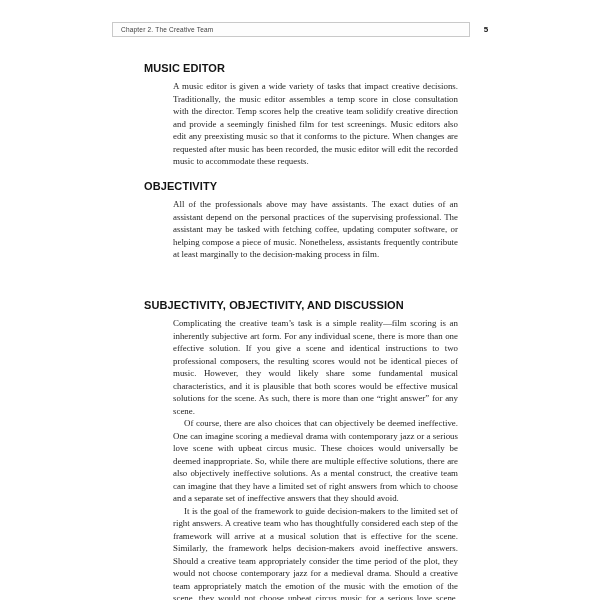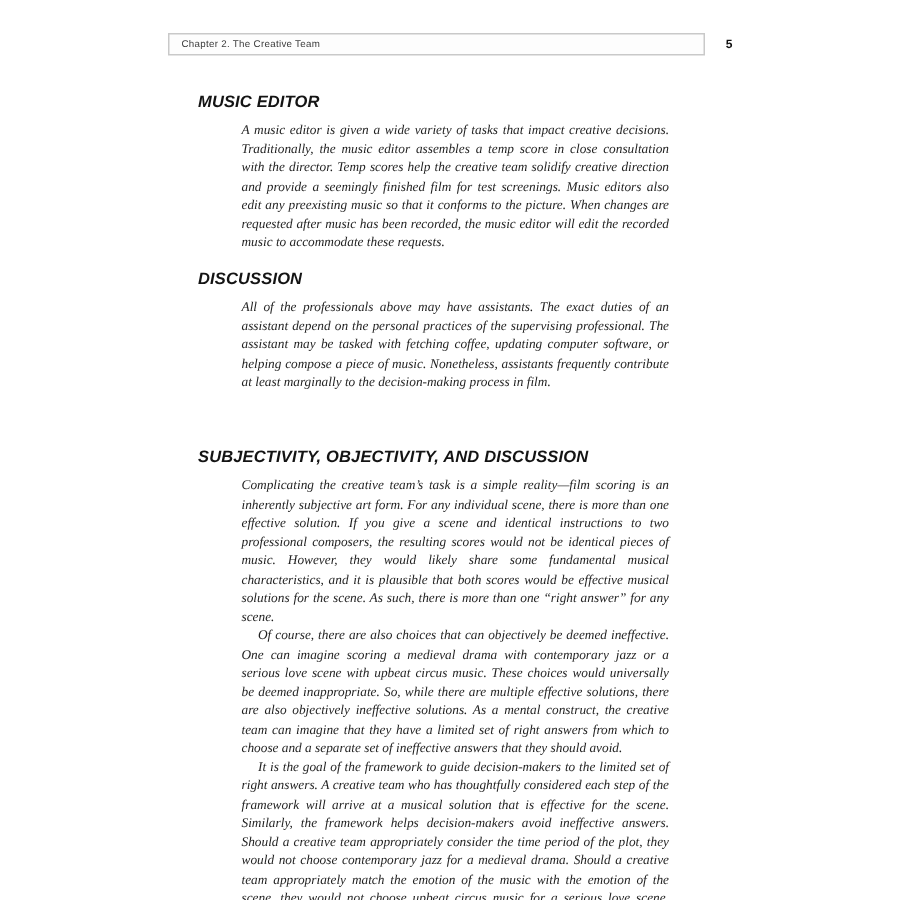--- a/index.html
+++ b/index.html
@@ -44,23 +44,22 @@
     font-family: "Liberation Sans", sans-serif;
     font-weight: bold;
     font-size: 8px;
     line-height: 13px;
     color: #111111;
   }
 
   
   .section {
     position: absolute;
-    left: 132px;
+    left: 144px;
     width: 314px;
-    font-style: italic;
   }
   .section-heading {
     margin: 0 0 6px 0;
     font-family: "Liberation Sans", sans-serif;
     font-weight: bold;
     font-size: 11px;
     letter-spacing: 0.1px;
     color: #141414;
     white-space: nowrap;
   }
@@ -94,21 +93,21 @@
   <div class="page-number">5</div>
 
   <div class="section" id="sec-0">
     <h2 class="section-heading">MUSIC EDITOR</h2>
     <div class="section-body">
       <p class="para">A music editor is given a wide variety of tasks that impact creative decisions. Traditionally, the music editor assembles a temp score in close consultation with the director. Temp scores help the creative team solidify creative direction and provide a seemingly finished film for test screenings. Music editors also edit any preexisting music so that it conforms to the picture. When changes are requested after music has been recorded, the music editor will edit the recorded music to accommodate these requests.</p>
     </div>
   </div>
 
   <div class="section" id="sec-1">
-    <h2 class="section-heading">DISCUSSION</h2>
+    <h2 class="section-heading">OBJECTIVITY</h2>
     <div class="section-body">
       <p class="para">All of the professionals above may have assistants. The exact duties of an assistant depend on the personal practices of the supervising professional. The assistant may be tasked with fetching coffee, updating computer software, or helping compose a piece of music. Nonetheless, assistants frequently contribute at least marginally to the decision-making process in film.</p>
     </div>
   </div>
 
   <div class="section" id="sec-2">
     <h2 class="section-heading">SUBJECTIVITY, OBJECTIVITY, AND DISCUSSION</h2>
     <div class="section-body">
       <p class="para">Complicating the creative team’s task is a simple reality—film scoring is an inherently subjective art form. For any individual scene, there is more than one effective solution. If you give a scene and identical instructions to two professional composers, the resulting scores would not be identical pieces of music. However, they would likely share some fundamental musical characteristics, and it is plausible that both scores would be effective musical solutions for the scene. As such, there is more than one “right answer” for any scene.</p>
       <p class="para">Of course, there are also choices that can objectively be deemed ineffective. One can imagine scoring a medieval drama with contemporary jazz or a serious love scene with upbeat circus music. These choices would universally be deemed inappropriate. So, while there are multiple effective solutions, there are also objectively ineffective solutions. As a mental construct, the creative team can imagine that they have a limited set of right answers from which to choose and a separate set of ineffective answers that they should avoid.</p>

